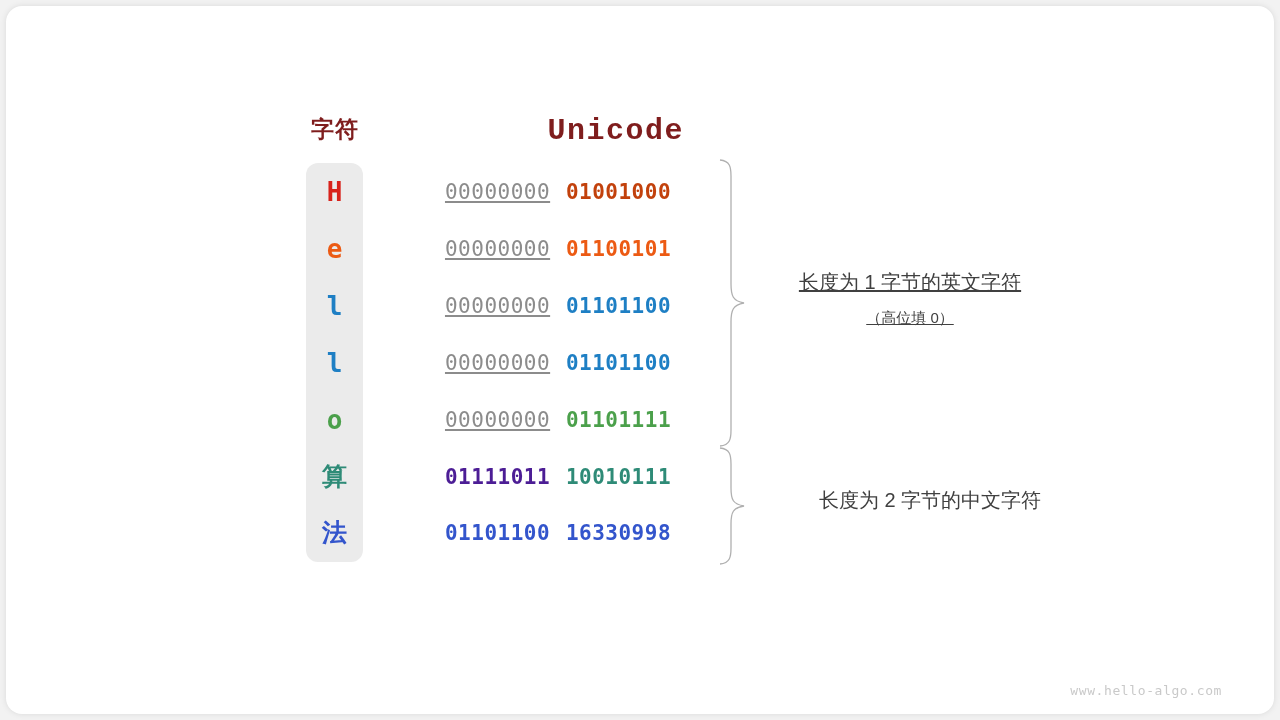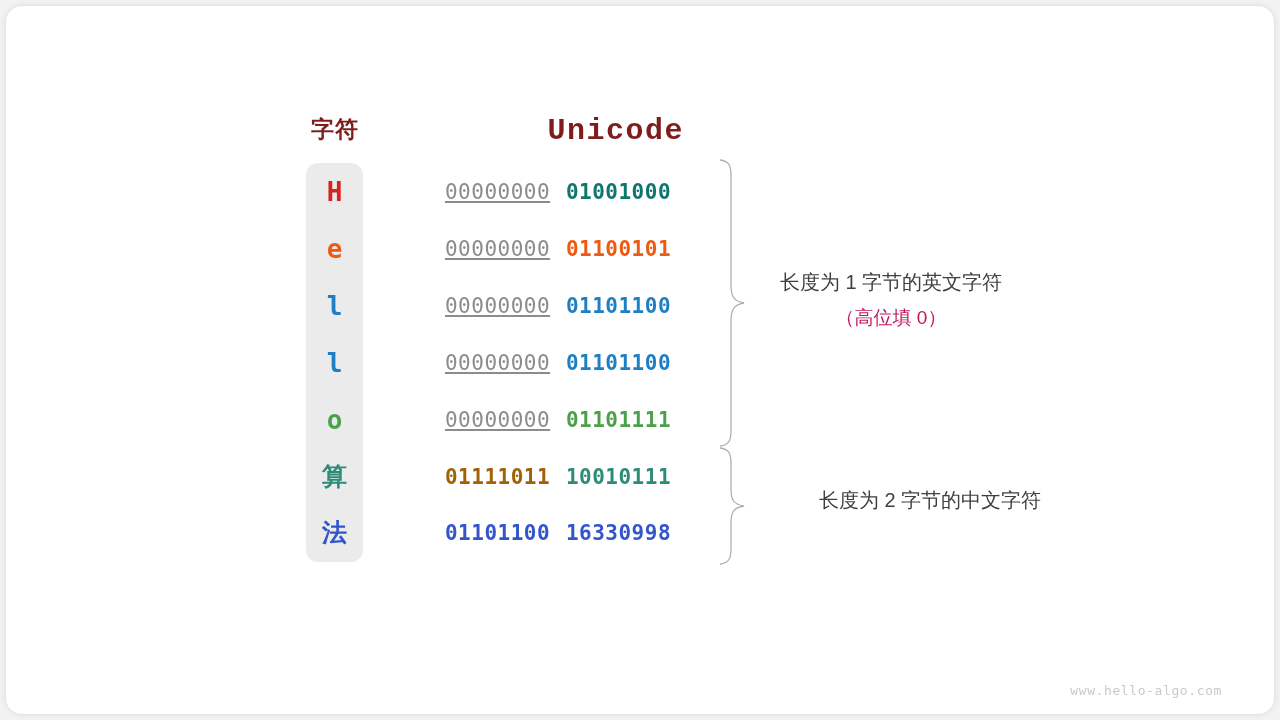--- a/index.html
+++ b/index.html
@@ -114,24 +114,24 @@
   .annot {
     position: absolute;
     color: #404040;
     font-size: 20px;
     line-height: 36px;
     white-space: nowrap;
     text-align: center;
   }
   .annot .sub {
     display: block;
-    color: #be185d;
-    font-size: 19px;
-  }
-  #annot-1 { left: 717px; top: 264px; width: 348px; }
+    color: #404040;
+    font-size: 15px;
+  }
+  #annot-1 { left: 736px; top: 264px; width: 348px; text-decoration: underline; }
   #annot-2 { left: 756px; top: 482px; width: 348px; }
 
   
   #watermark {
     position: absolute;
     right: 58px;
     bottom: 22px;
     color: #c9c9c9;
     font-family: "DejaVu Sans Mono", "Liberation Mono", monospace;
     font-size: 13px;
@@ -144,31 +144,31 @@
 <div id="canvas">
   <div id="card"></div>
 
   <div class="col-header" id="header-char">字符</div>
   <div class="col-header" id="header-unicode">Unicode</div>
 
   <div id="char-pill"></div>
 
   <div id="rows-container">
       <div class="char-cell" style="top: 180px; color: rgb(216, 34, 27);">H</div>
-      <div class="bin-row" style="top: 179px;"><span class="bin-hi pad">00000000</span><span class="bin-lo" style="color: #0f766e;">01001000</span></div>
+      <div class="bin-row" style="top: 179px;"><span class="bin-hi pad">00000000</span><span class="bin-lo" style="color: #c2410c;">01001000</span></div>
       <div class="char-cell" style="top: 236.9px; color: rgb(236, 90, 19);">e</div>
       <div class="bin-row" style="top: 235.9px;"><span class="bin-hi pad">00000000</span><span class="bin-lo" style="color: rgb(236, 90, 19);">01100101</span></div>
       <div class="char-cell" style="top: 293.8px; color: rgb(30, 127, 196);">l</div>
       <div class="bin-row" style="top: 292.8px;"><span class="bin-hi pad">00000000</span><span class="bin-lo" style="color: rgb(30, 127, 196);">01101100</span></div>
       <div class="char-cell" style="top: 350.7px; color: rgb(30, 127, 196);">l</div>
       <div class="bin-row" style="top: 349.7px;"><span class="bin-hi pad">00000000</span><span class="bin-lo" style="color: rgb(30, 127, 196);">01101100</span></div>
       <div class="char-cell" style="top: 407.6px; color: rgb(75, 160, 75);">o</div>
       <div class="bin-row" style="top: 406.6px;"><span class="bin-hi pad">00000000</span><span class="bin-lo" style="color: rgb(75, 160, 75);">01101111</span></div>
       <div class="char-cell cjk" style="top: 464.5px; color: rgb(46, 139, 119);">算</div>
-      <div class="bin-row" style="top: 463.5px;"><span class="bin-hi" style="color: #a16207; text-align: center;">01111011</span><span class="bin-lo" style="color: rgb(46, 139, 119);">10010111</span></div>
+      <div class="bin-row" style="top: 463.5px;"><span class="bin-hi" style="color: #4c1d95; text-align: center;">01111011</span><span class="bin-lo" style="color: rgb(46, 139, 119);">10010111</span></div>
       <div class="char-cell cjk" style="top: 521.4px; color: rgb(51, 85, 204);">法</div>
       <div class="bin-row" style="top: 520.4px;"><span class="bin-hi" style="color: rgb(51, 85, 204);">01101100</span><span class="bin-lo" style="color: rgb(51, 85, 204);">16330998</span></div>
     </div>
 
   <svg class="brace" id="brace-1" style="left:718px; top:158px;" width="30" height="290" viewBox="0 0 30 290">
     <path d="M 2,2
              C 12,3 13,9 13,18
              L 13,126
              C 13,138 15,143 26,145
              C 15,147 13,152 13,164

